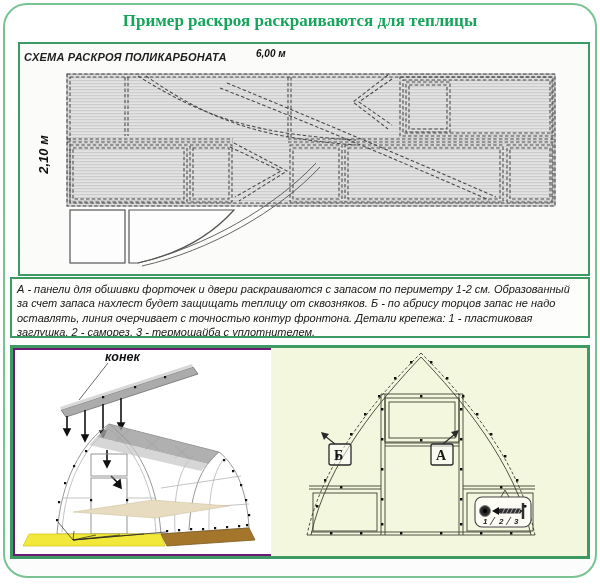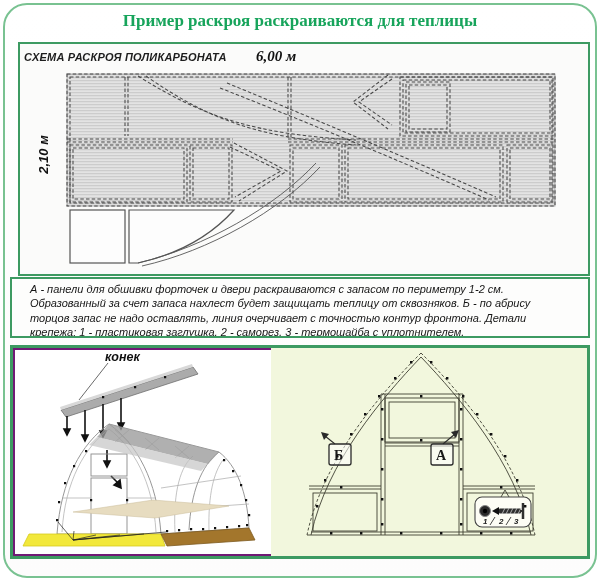--- a/index.html
+++ b/index.html
@@ -9,29 +9,29 @@
         border:2px solid var(--frame-green);border-radius:24px;
         background:linear-gradient(180deg,#ffffff, #fdfcfc);}
   .page-title{position:absolute;left:0;right:0;top:11px;text-align:center;
         font-family:"Liberation Serif",serif;font-weight:bold;font-size:17px;
         color:var(--title-green);}
   
   .schema-panel{position:absolute;left:18px;top:42px;width:568px;height:230px;
         border:2px solid var(--panel-green);background:#fbfbfa;}
   .schema-label{position:absolute;left:4px;top:7px;font-size:11px;font-style:italic;
         font-weight:bold;color:#1d1d1d;letter-spacing:.2px;text-align:right;}
-  .dim-w{position:absolute;left:236px;top:4px;font-size:15px;font-style:italic;
-        font-weight:bold;color:#111;font-family:Liberation Serif, serif;}
+  .dim-w{position:absolute;left:236px;top:4px;font-size:10px;font-style:italic;
+        font-weight:bold;color:#111;}
   .dim-h{position:absolute;left:-7px;top:103px;width:60px;text-align:center;
         transform:rotate(-90deg);font-size:13px;font-style:italic;font-weight:bold;color:#111;}
   .schema-svg{position:absolute;left:0;top:0;}
   
   .note-panel{position:absolute;left:10px;top:277px;width:580px;height:61px;
         border:2px solid var(--panel-green);background:#fdfdfc;box-sizing:border-box;
-        padding:3px 18px;overflow:hidden;}
+        padding:3px 5px;overflow:hidden;}
   .note-text{font-size:11px;font-style:italic;line-height:14.4px;color:#161616;}
   
   .bottom-panel{position:absolute;left:10px;top:345px;width:580px;height:214px;
         border:3px solid var(--panel-green);background:#701a75;box-sizing:border-box;}
   .gh-area{position:absolute;left:2px;top:2px;width:256px;height:204px;background:#ffffff;}
   .gable-area{position:absolute;left:258px;top:0px;right:0px;bottom:0px;
         background:var(--pale-green);}
   .gh-label{position:absolute;font-size:12.5px;font-style:italic;font-weight:bold;color:#111;}
   .gh-ridge-label{left:90px;top:0px;}
   .gh-points-label{left:6px;top:187px;white-space:nowrap;}

